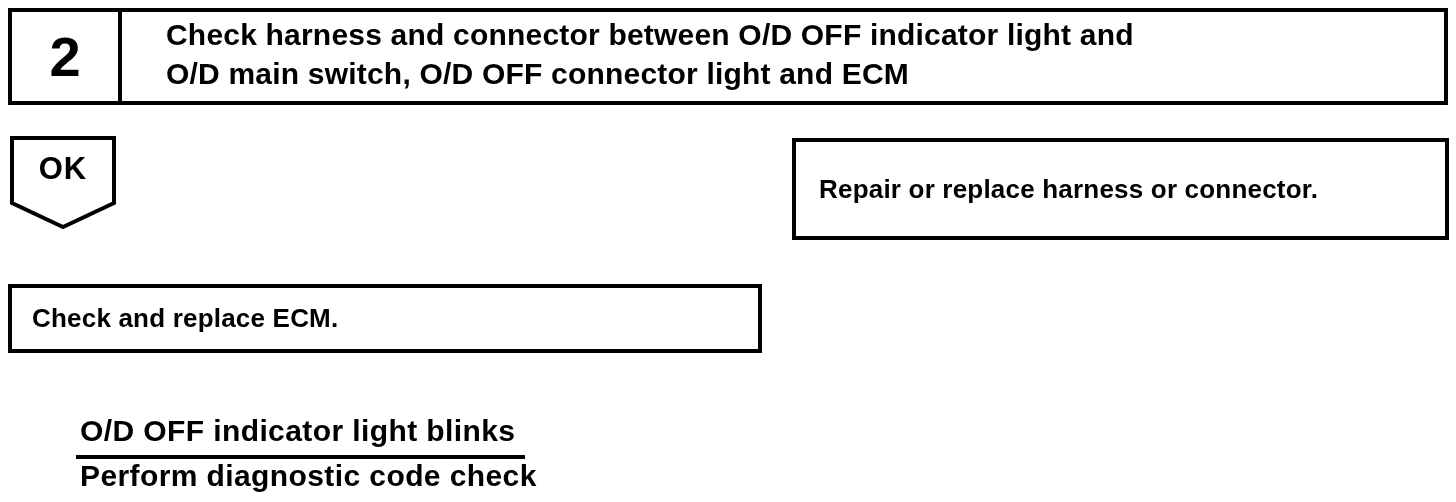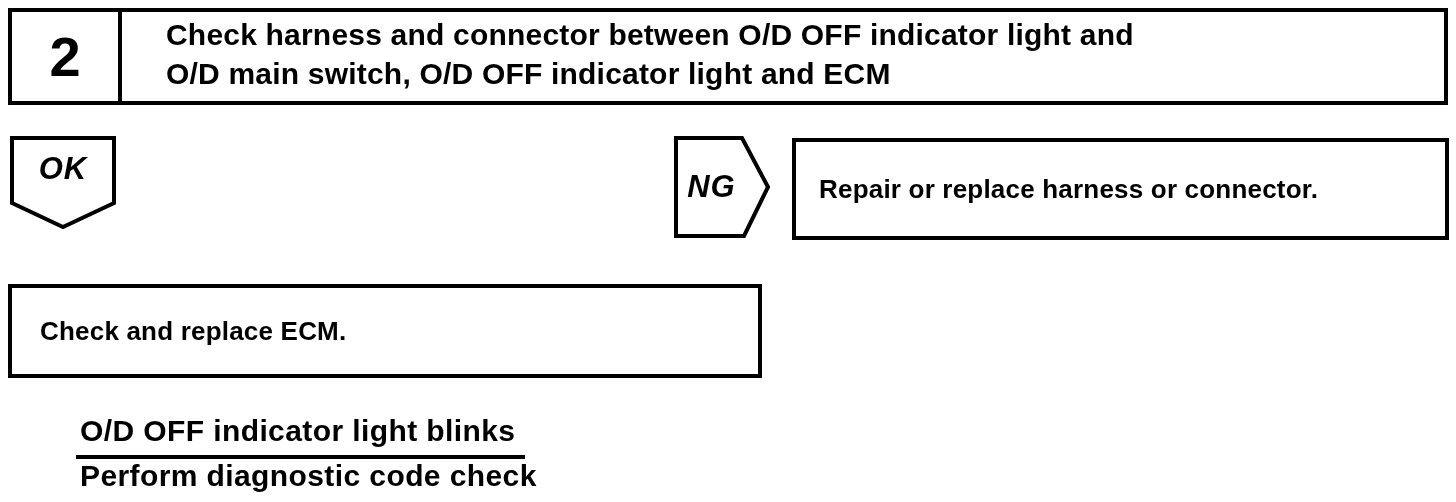--- a/index.html
+++ b/index.html
@@ -36,21 +36,21 @@
     flex: 1;
     padding: 3px 10px 0 24px;
     font-size: 30px;
     font-weight: bold;
     line-height: 39px;
     letter-spacing: 0.2px;
   }
   .step-instruction .line { display: block; white-space: nowrap; margin-left: 20px; }
 
   
-  .connector { position: absolute; font-style: italic; }
+  .connector { position: absolute; }
   .connector svg { position: absolute; left: 0; top: 0; display: block; }
   .connector .label {
     position: absolute;
     display: flex;
     align-items: center;
     justify-content: center;
     font-size: 31px;
     font-weight: bold;
     letter-spacing: 1px;
   }
@@ -64,21 +64,21 @@
     position: absolute;
     border: 4px solid #000;
     background: #fff;
     display: flex;
     align-items: center;
     font-size: 26px;
     font-weight: bold;
     letter-spacing: 0.2px;
   }
   .ng-action-box { left: 792px; top: 138px; width: 657px; height: 102px; padding-left: 23px; }
-  .ok-action-box { left: 8px; top: 284px; width: 754px; height: 94px; padding-left: 28px; }
+  .ok-action-box { left: 8px; top: 284px; width: 754px; height: 69px; padding-left: 20px; }
 
   
   .footnote {
     position: absolute;
     left: 76px; top: 414px;
     font-size: 30px;
     font-weight: bold;
     letter-spacing: 0.4px;
   }
   .footnote-numerator {
@@ -96,37 +96,31 @@
 </style>
 </head>
 <body>
 
 <div class="page">
 
   <div class="step-box">
     <div class="step-number-cell">2</div>
     <div class="step-instruction">
       <span class="line">Check harness and connector between O/D OFF indicator light and</span>
-      <span class="line">O/D main switch, O/D OFF indicator light and ECM</span>
+      <span class="line">O/D main switch, O/D OFF connector light and ECM</span>
     </div>
   </div>
 
   <div class="connector ok-connector">
     <svg width="106" height="93" viewBox="0 0 106 93">
       <polygon points="2,2 104,2 104,67 53,91 2,67" fill="#ffffff" stroke="#000000" stroke-width="4"></polygon>
     </svg>
     <div class="label">OK</div>
   </div>
 
-  <div class="connector ng-connector">
-    <svg width="96" height="102" viewBox="0 0 96 102">
-      <polygon points="2,2 68,2 94,51 70,100 2,100" fill="#ffffff" stroke="#000000" stroke-width="4"></polygon>
-    </svg>
-    <div class="label">NG</div>
-  </div>
 
   <div class="action-box ng-action-box">
     <span>Repair or replace harness or connector.</span>
   </div>
 
   <div class="action-box ok-action-box">
     <span>Check and replace ECM.</span>
   </div>
 
   <div class="footnote">

